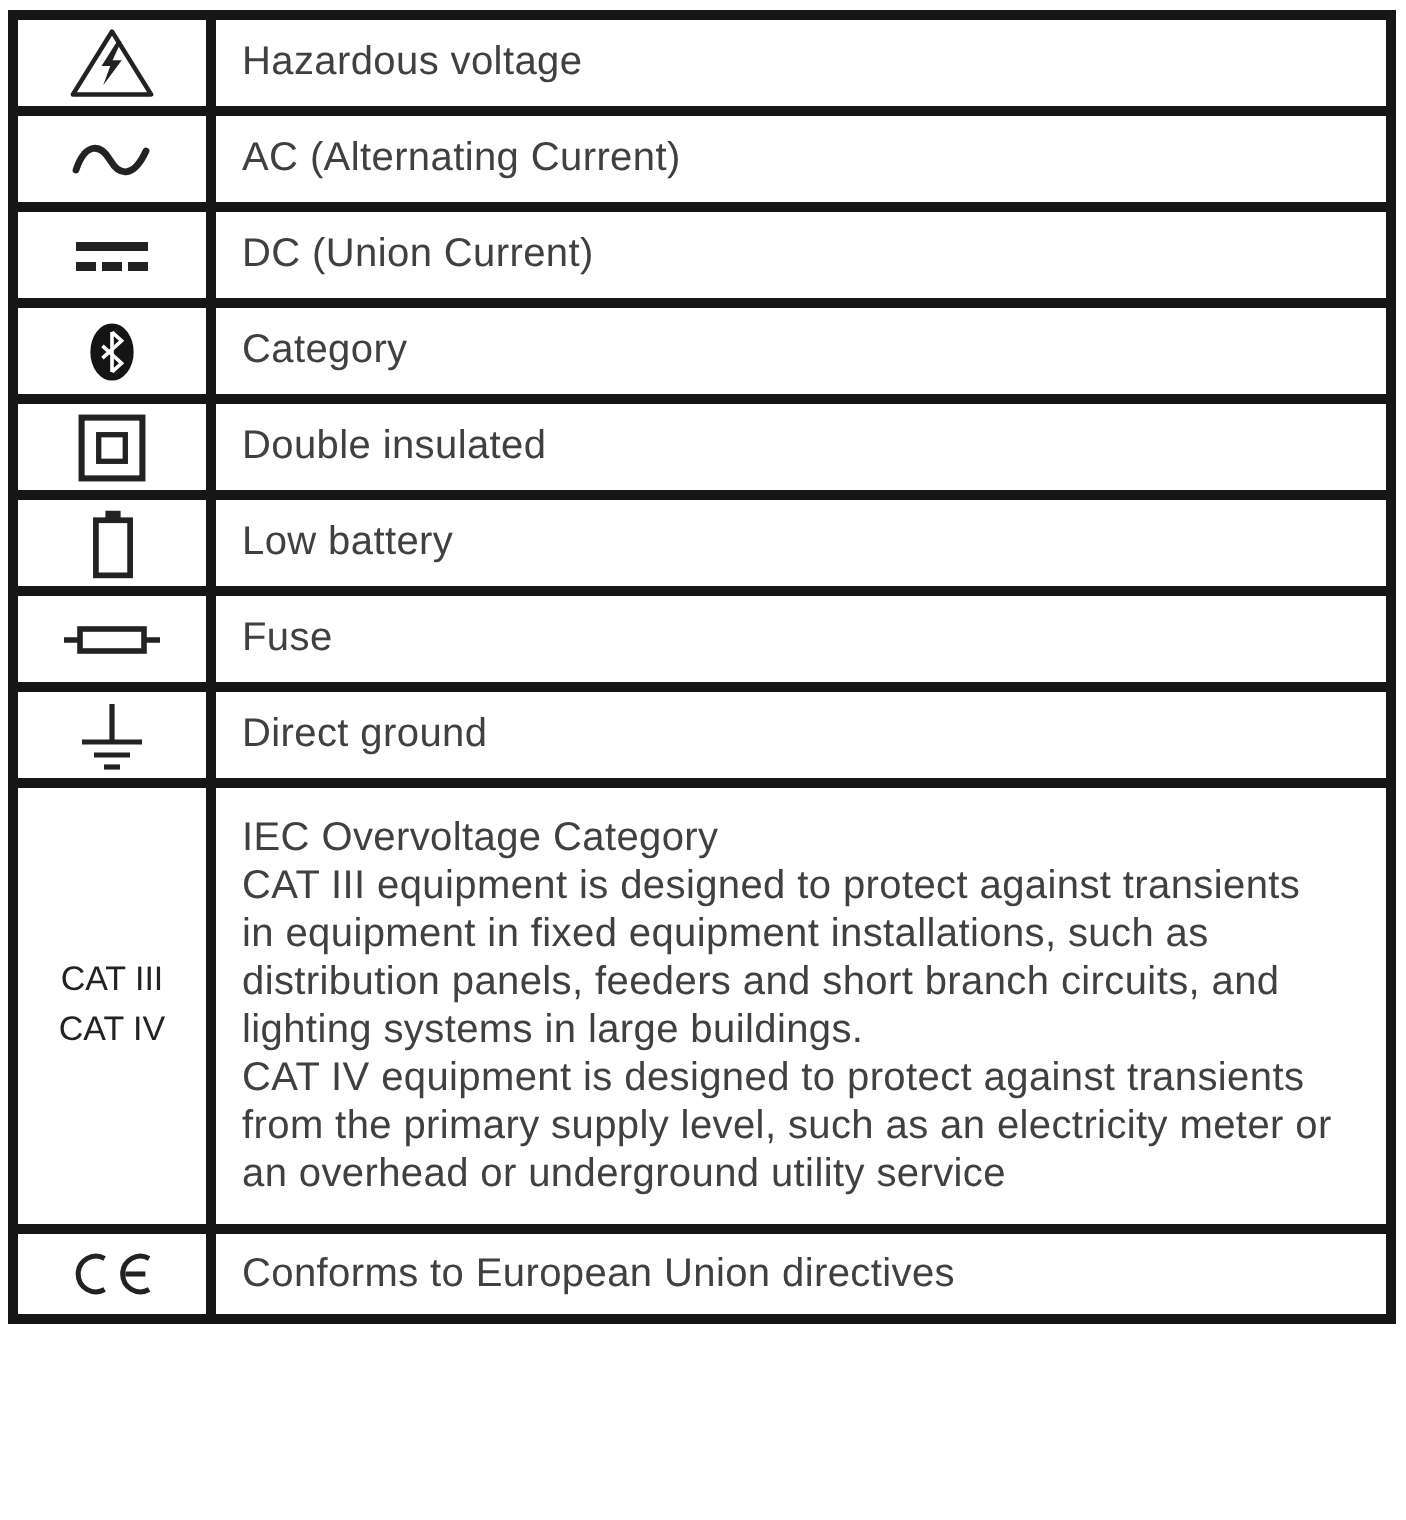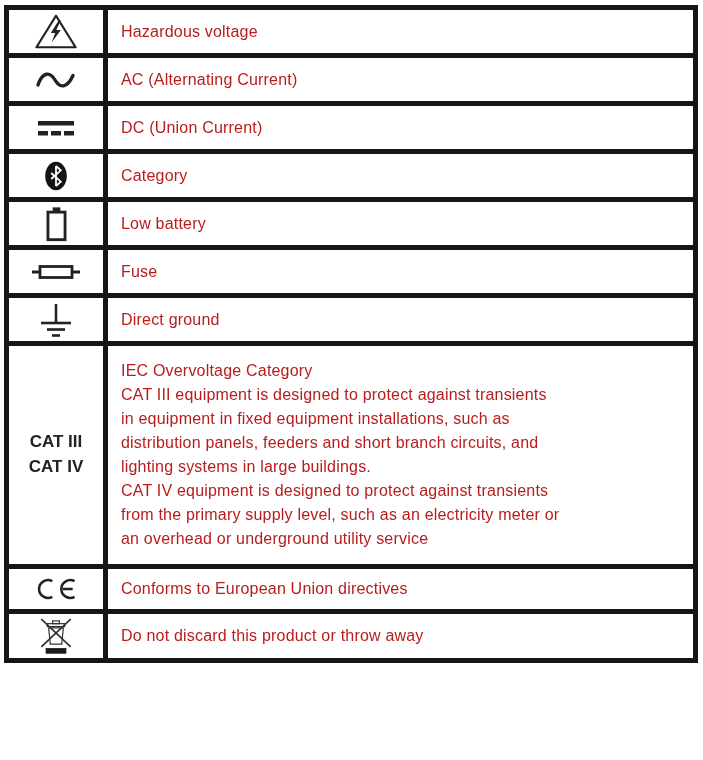--- a/index.html
+++ b/index.html
@@ -25,30 +25,30 @@
     vertical-align: middle;
     box-sizing: border-box;
   }
   td.sym {
     width: 99px;
     text-align: center;
     padding: 2px;
   }
   td.desc {
     padding: 6px 10px 6px 13px;
-    font-size: 16px;
-    color: #b91c1c;
+    font-size: 20px;
+    color: #404040;
     letter-spacing: 0.2px;
   }
   tr.h48 { height: 48px; }
   tr.hcat { height: 223px; }
   tr.h45 { height: 45px; }
   tr.h49 { height: 49px; }
   .cat-label {
-    font-weight: bold;
+    font-weight: normal;
     font-size: 17px;
     color: #222;
     white-space: pre-line;
     line-height: 1.45;
   }
   .multiline {
     white-space: pre-line;
     line-height: 24px;
   }
   svg { display: block; margin: 0 auto; }
@@ -103,20 +103,31 @@
           <span>
             <svg width="26" height="32" viewBox="0 0 30 36">
               <ellipse cx="15" cy="18" rx="12.5" ry="16.5" fill="#141414"></ellipse>
               <path d="M15 6.5 V29.5 M15 6.5 L20.5 11.5 L9.5 21.5 M15 29.5 L20.5 24.5 L9.5 14.5" fill="none" stroke="#ffffff" stroke-width="2.1"></path>
             </svg>
           </span>
         </td>
         <td class="desc">Category</td>
       </tr>
 
+      <tr class="h48">
+        <td class="sym">
+          <span>
+            <svg width="38" height="38" viewBox="0 0 40 40">
+              <rect x="4" y="4" width="32" height="32" fill="none" stroke="#222" stroke-width="3.2"></rect>
+              <rect x="13" y="13" width="14" height="14" fill="none" stroke="#222" stroke-width="2.8"></rect>
+            </svg>
+          </span>
+        </td>
+        <td class="desc">Double insulated</td>
+      </tr>
 
       <tr class="h48">
         <td class="sym">
           <span>
             <svg width="25" height="38" viewBox="0 0 26 40">
               <rect x="9" y="2.5" width="8" height="5" fill="#222"></rect>
               <rect x="4" y="7.5" width="18" height="29" fill="none" stroke="#222" stroke-width="3"></rect>
             </svg>
           </span>
         </td>
@@ -170,31 +181,16 @@
             <svg width="46" height="24" viewBox="0 0 62 30">
               <path d="M26 4.5 A 12 12 0 1 0 26 25.5" fill="none" stroke="#222" stroke-width="3.4"></path>
               <path d="M56 4.5 A 12 12 0 1 0 56 25.5" fill="none" stroke="#222" stroke-width="3.4"></path>
               <line x1="40" y1="15" x2="53.5" y2="15" stroke="#222" stroke-width="3.4"></line>
             </svg>
           </span>
         </td>
         <td class="desc">Conforms to European Union directives</td>
       </tr>
 
-      <tr class="h49">
-        <td class="sym">
-          <span>
-            <svg width="38" height="40" viewBox="0 0 44 46">
-              <rect x="18" y="5.5" width="8" height="3.2" fill="none" stroke="#333" stroke-width="1.4"></rect>
-              <rect x="12" y="8.7" width="20" height="3.4" fill="none" stroke="#333" stroke-width="1.4"></rect>
-              <path d="M13.5 13.5 L30.5 13.5 L28.6 32.5 L15.4 32.5 Z" fill="none" stroke="#333" stroke-width="1.4"></path>
-              <line x1="5" y1="3.5" x2="39" y2="35.5" stroke="#333" stroke-width="2"></line>
-              <line x1="39" y1="3.5" x2="5" y2="35.5" stroke="#333" stroke-width="2"></line>
-              <rect x="10" y="37" width="24" height="6.5" fill="#1c1c1c"></rect>
-            </svg>
-          </span>
-        </td>
-        <td class="desc">Do not discard this product or throw away</td>
-      </tr>
 
     </tbody>
   </table>
 </div>
 
 </body></html>

